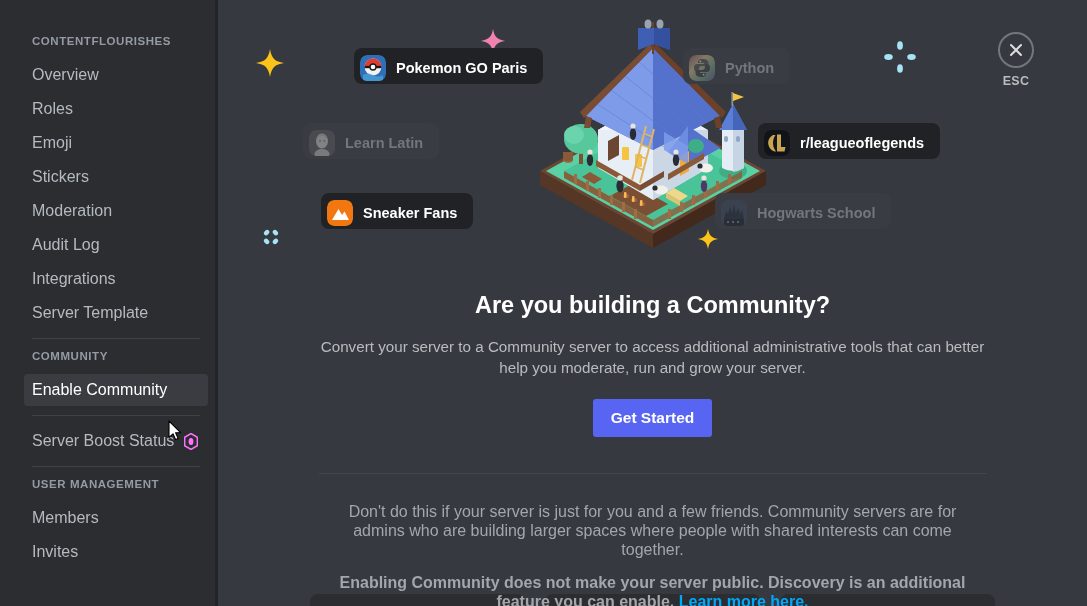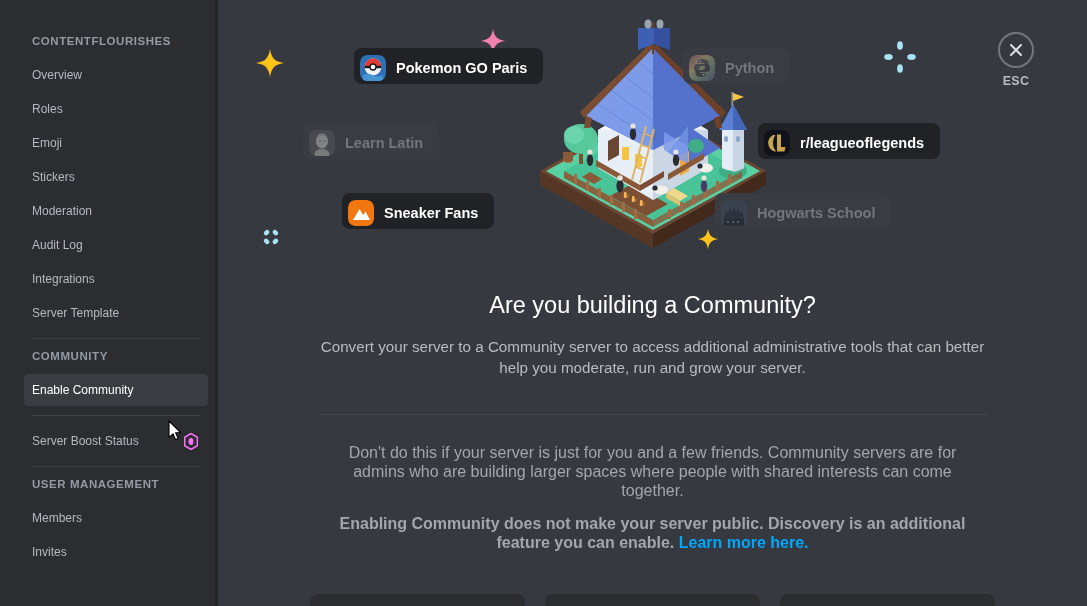--- a/index.html
+++ b/index.html
@@ -31,21 +31,21 @@
     padding: 0 0 10px 8px;
     line-height: 16px;
   }
   .side-item {
     display: flex; align-items: center; justify-content: space-between;
     height: 32px;
     padding: 0 10px 0 8px;
     margin-bottom: 2px;
     border-radius: 4px;
     color: #b5bac1;
-    font-size: 12px;
+    font-size: 16px;
     line-height: 20px;
     cursor: pointer;
     white-space: nowrap;
   }
   .side-item.active {
     background: #3a3c42;
     color: #ffffff;
     font-weight: 500;
   }
   .side-divider {
@@ -142,21 +142,21 @@
     border-radius: 7px;
     margin-right: 10px;
     flex: 0 0 26px;
     overflow: hidden;
     display: block;
   }
   .chip.dim .chip-icon { opacity: 0.45; filter: grayscale(0.55); }
 
   .chip-pokemon  { left: 136px; top: 48px; }
   .chip-latin    { left: 85px;  top: 123px; }
-  .chip-sneaker  { left: 124px; top: 193px; justify-content: space-between; }
+  .chip-sneaker  { left: 103px; top: 193px; justify-content: space-between; }
   .chip-python   { left: 465px; top: 48px; }
   .chip-lol      { left: 540px; top: 123px; }
   .chip-hogwarts { left: 497px; top: 193px; }
 
   
   .spark { position: absolute; z-index: 15; }
   .spark-yellow-1 { left: 37px;  top: 48px;  }
   .spark-pink     { left: 262px; top: 28px;  }
   .spark-blue-1   { left: 42px;  top: 226px; }
   .spark-blue-2   { left: 665px; top: 40px;  }
@@ -164,21 +164,21 @@
 
   
   .content {
     position: relative;
     padding: 0 28px;
     text-align: center;
     z-index: 10;
   }
   .headline {
     font-size: 23.5px;
-    font-weight: normal;
+    font-weight: bold;
     color: #ffffff;
     line-height: 30px;
     margin-top: 28px;
   }
   .subtext {
     font-size: 15.2px;
     color: #b9bbbe;
     line-height: 21px;
     max-width: 668px;
     margin: 16px auto 0 auto;
@@ -538,20 +538,23 @@
             <rect x="16" y="21" width="2" height="2"></rect>
           </g>
         </svg>
         <span>Hogwarts School</span>
       </div>
     </div>
 
     <div class="content">
       <h1 class="headline">Are you building a Community?</h1>
       <p class="subtext">Convert your server to a Community server to access additional administrative tools that can better help you moderate, run and grow your server.</p>
+      <div class="cta-row">
+        <button class="cta">Get Started</button>
+      </div>
       <div class="hr"></div>
       <p class="footnote">Don't do this if your server is just for you and a few friends. Community servers are for admins who are building larger spaces where people with shared interests can come together.</p>
       <p class="footnote">
         <span>Enabling Community does not make your server public. Discovery is an additional feature you can enable. </span><a class="flink">Learn more here.</a>
       </p>
     </div>
 
     <div class="peek-row">
       <div class="peek"></div>
       <div class="peek"></div>

